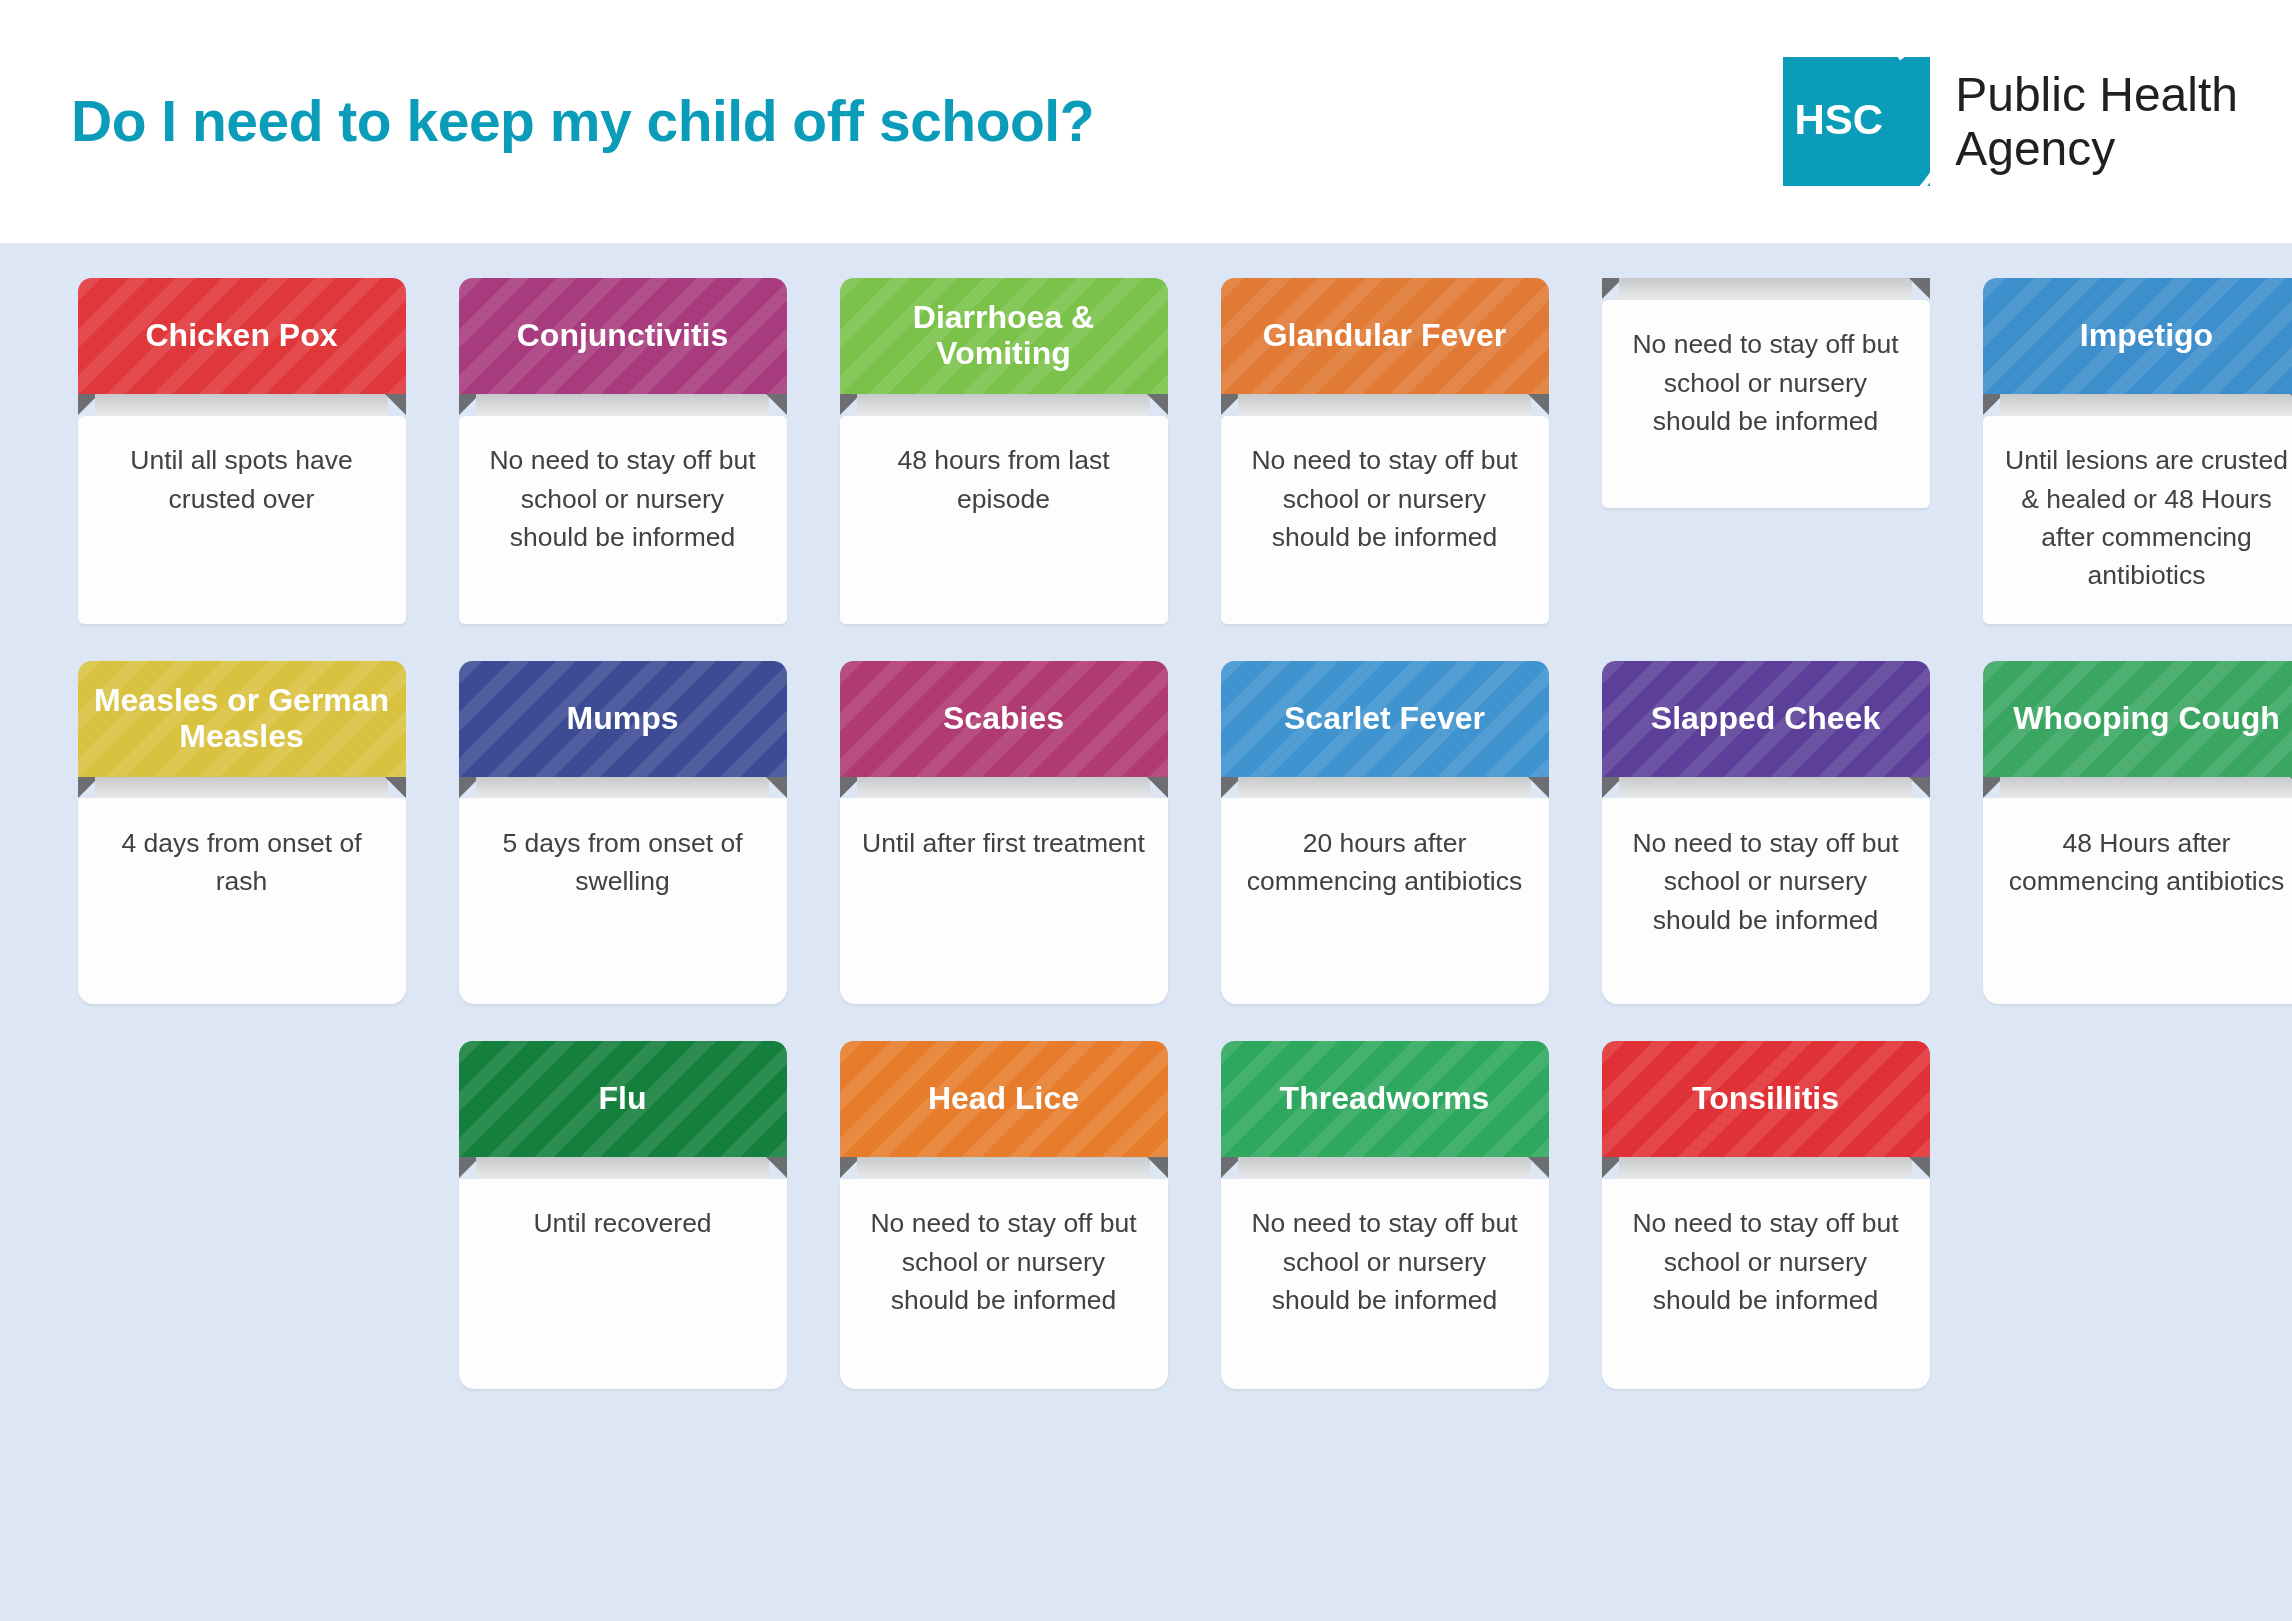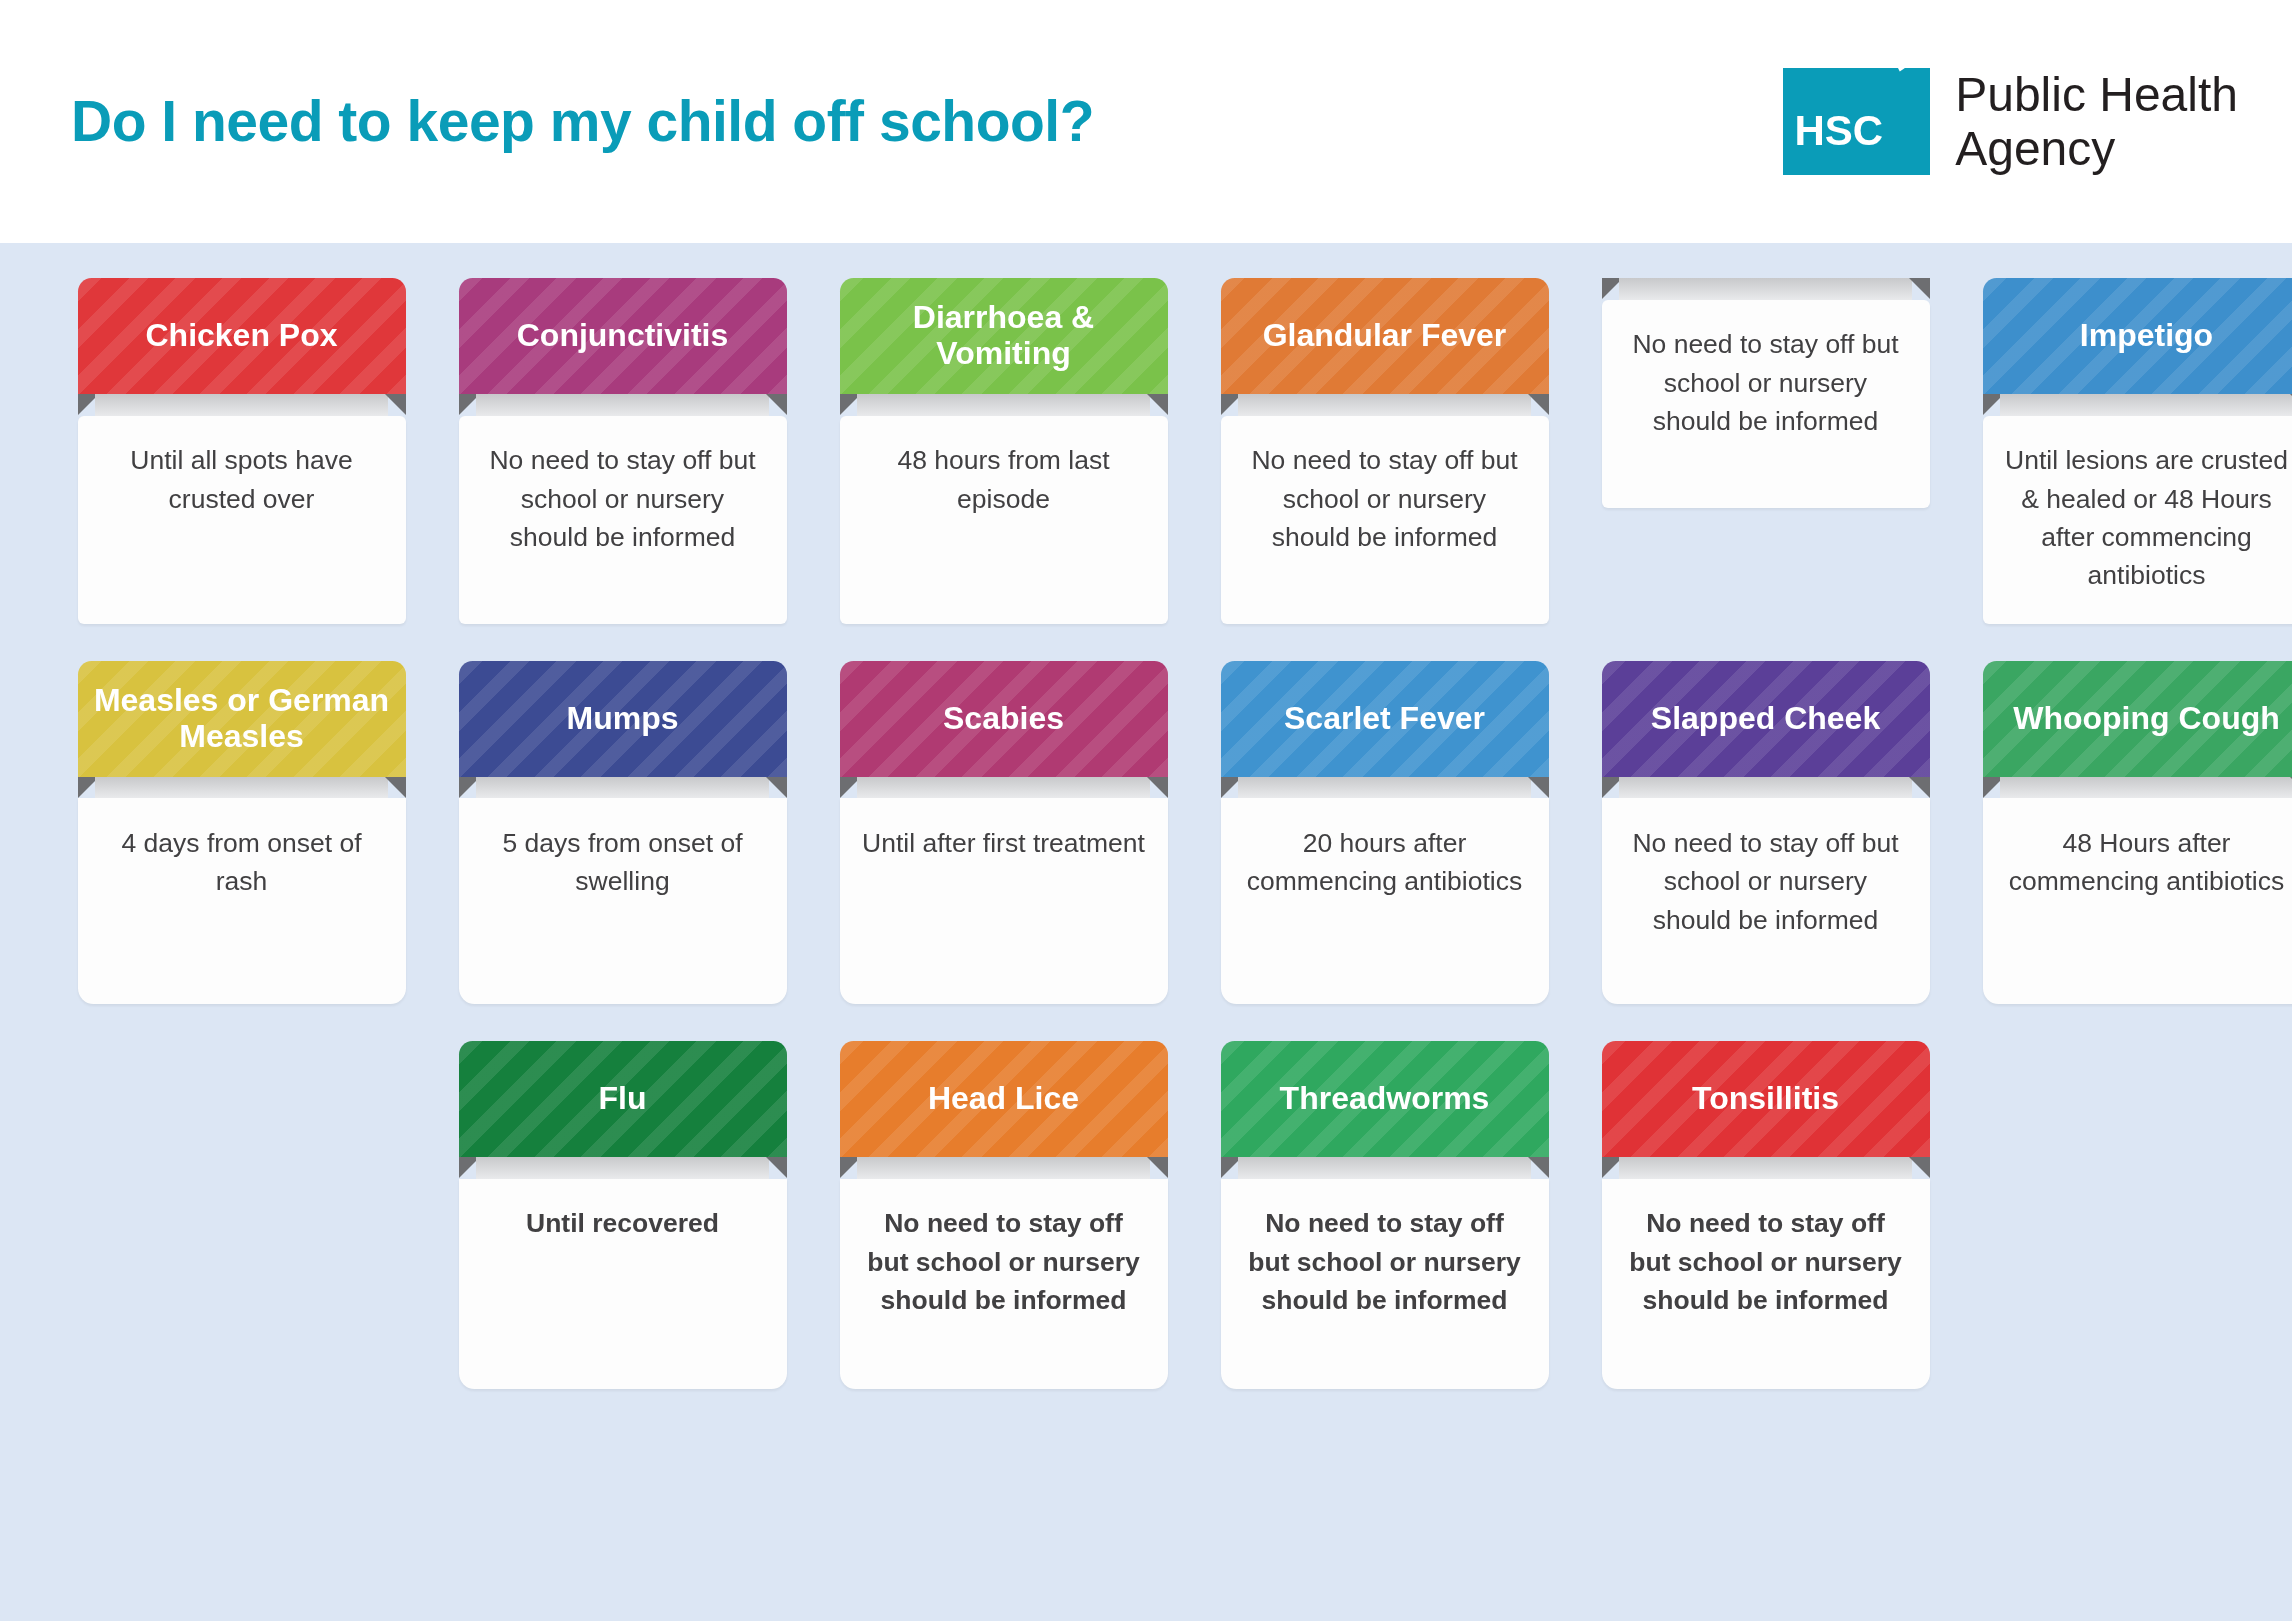--- a/index.html
+++ b/index.html
@@ -38,21 +38,21 @@
     line-height: 1.05;
     white-space: nowrap;
   }
   .brand {
     display: flex;
     align-items: center;
     gap: 25.5px;
   }
   .brand-mark {
     width: 147px;
-    height: 107px;
+    height: 129px;
     background: #0a9cb8;
     position: relative;
     overflow: hidden;
     flex: none;
   }
   .brand-mark .hsc {
     position: absolute;
     left: 11.8px;
     top: 39px;
     color: #ffffff;
@@ -179,21 +179,21 @@
     padding: 25.5px 21.6px 29px 21.6px;
     box-sizing: border-box;
     text-align: center;
     color: #414042;
     font-size: 26.5px;
     line-height: 1.45;
     box-shadow: 0 2px 2.9px rgba(0,0,0,0.06);
   }
   .row-1 .card-body { min-height: 208px; border-radius: 6px; }
   .row-2 .card-body { min-height: 206px; }
-  .row-3 .card-body { min-height: 210px; font-weight: bold; }
+  .row-3 .card-body { min-height: 210px; }
   .row-1 { margin-bottom: 37px; }
   .row-2 { margin-bottom: 37px; }
 </style>
 </head>
 <body>
 
 <div class="page">
 
   <div class="header">
     <div class="header-title">Do I need to keep my child off school?</div>

